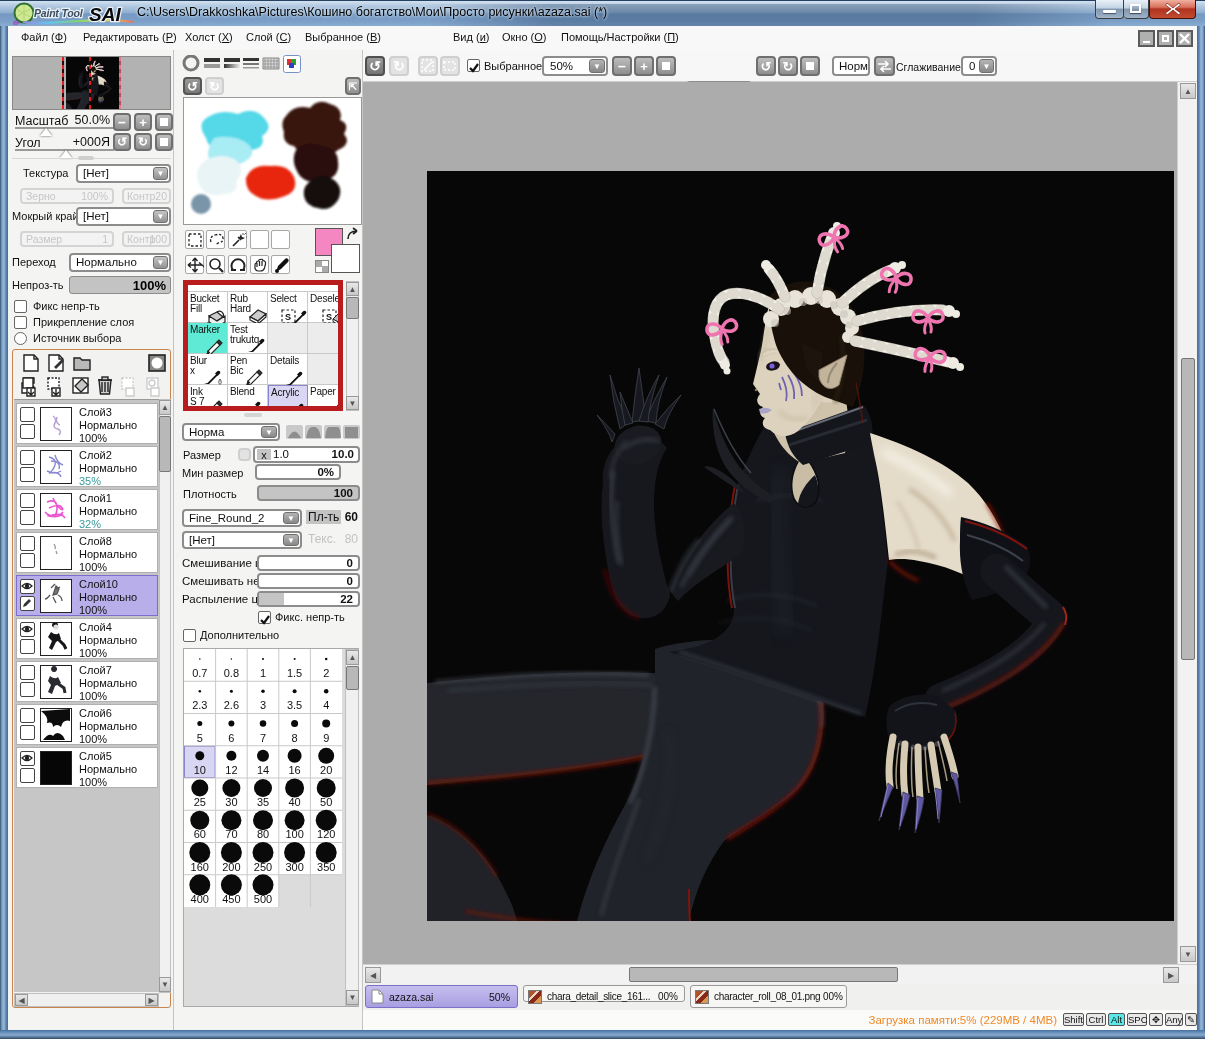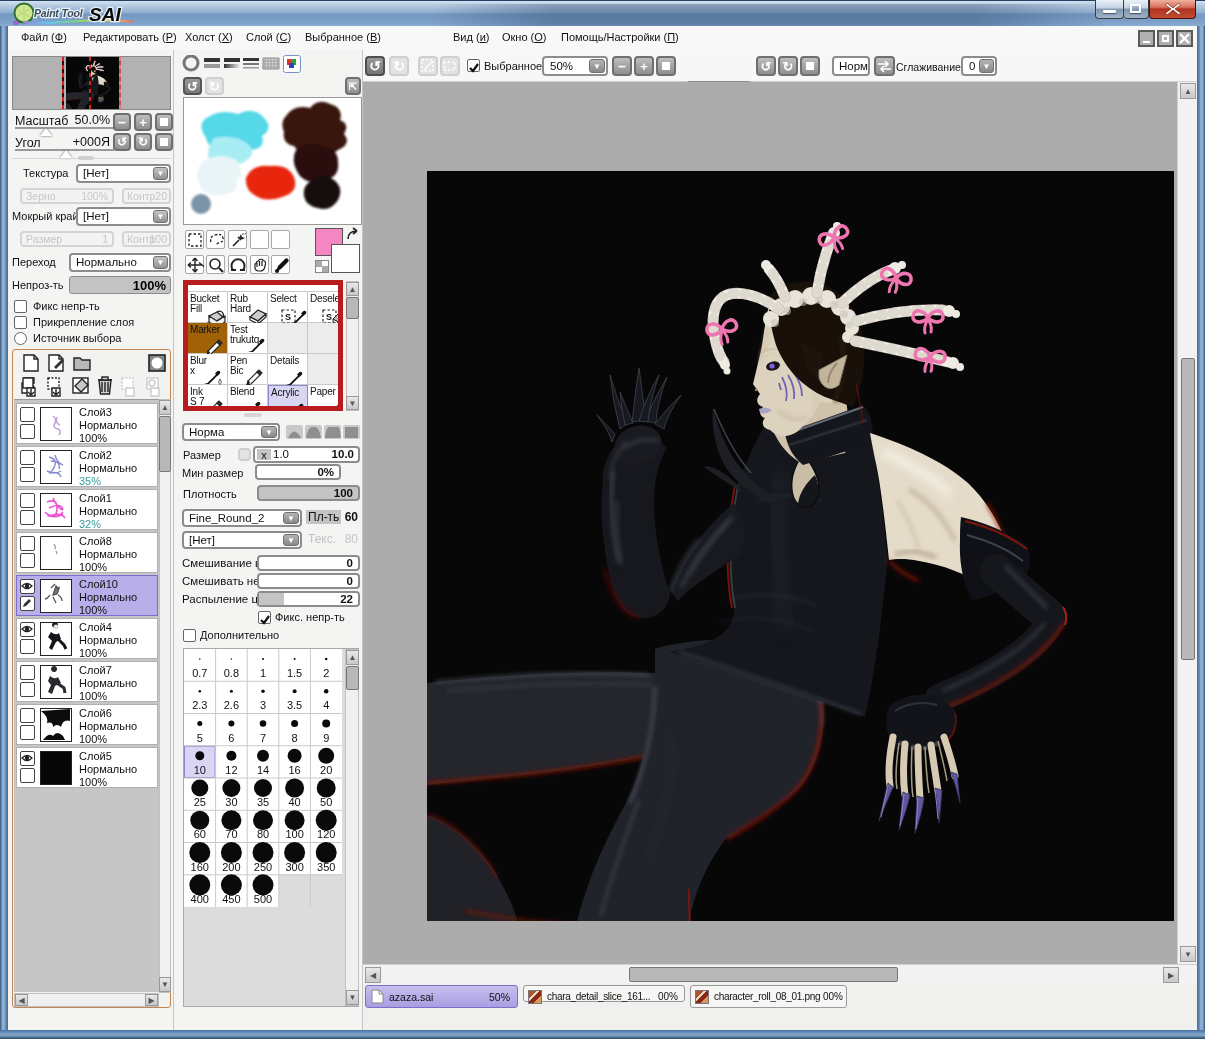--- a/index.html
+++ b/index.html
@@ -304,20 +304,21 @@
       </defs>
       <path d="M1,23 L15,14" stroke="#7a4a28" stroke-width="4"></path>
       <path d="M0,24 L6,20" stroke="#9a68c8" stroke-width="4"></path>
       <circle cx="11" cy="12" r="9.5" fill="#cfe893" stroke="#2d6e2d" stroke-width="2"></circle>
       <path d="M11,4 v16 M3,8 l14,8 M3,16 l14,-8" stroke="#b8d878" stroke-width="1.2"></path>
       <path d="M10,21 C40,25 78,15 121,21" stroke="url(#rainbow)" stroke-width="2.2" fill="none"></path>
       <text x="21" y="15.5" font-size="10.5" font-style="italic" font-weight="bold" fill="#3c4c5c" stroke="#e8f0f8" stroke-width="2.5" paint-order="stroke" letter-spacing="-0.2">Paint Tool</text>
       <text x="76" y="20" font-size="19" font-style="italic" font-weight="bold" fill="#0a0a0a" stroke="#e8f0f8" stroke-width="2.5" paint-order="stroke">SAI</text>
     </svg>
   </div>
+  <div class="ab" style="left:137px;top:5px;font-size:12.5px;color:#000;white-space:nowrap;text-shadow:0 0 3px #cfe0f0,0 0 3px #cfe0f0;">C:\Users\Drakkoshka\Pictures\Кошино богатство\Мои\Просто рисунки\azaza.sai (*)</div>
   <div class="ab" id="capbtns">
     <div class="ab" style="left:1095px;top:0;width:29px;height:19px;border-radius:0 0 4px 4px;border:1px solid #3c3c40;border-top:none;
       background:linear-gradient(#e9f1f8 0%,#c3d3e4 45%,#8196ad 50%,#9eb3c8 100%);box-shadow:inset 0 0 1px #fff;">
       <div class="ab" style="left:7px;top:10px;width:13px;height:3px;background:#fff;border-radius:1px;box-shadow:0 1px 1px #44546a;"></div>
     </div>
     <div class="ab" style="left:1124px;top:0;width:25px;height:19px;border-radius:0 0 4px 4px;border:1px solid #3c3c40;border-top:none;border-left:none;
       background:linear-gradient(#e9f1f8 0%,#c3d3e4 45%,#8196ad 50%,#9eb3c8 100%);">
       <div class="ab" style="left:6px;top:4px;width:11px;height:9px;border:2px solid #fff;box-shadow:0 1px 1px #44546a;background:rgba(130,150,175,.6);"></div>
     </div>
     <div class="ab" style="left:1149px;top:0;width:47px;height:19px;border-radius:0 0 4px 4px;border:1px solid #47110c;border-top:none;
@@ -731,21 +732,21 @@
             <g transform="translate(15,8)">
               <rect x="0" y="2" width="13" height="13" fill="none" stroke="#222" stroke-width="1.2" stroke-dasharray="2.5 2"></rect>
               <text x="3" y="12" font-size="9" font-weight="bold" fill="#111" font-family="Liberation Sans,sans-serif">S</text>
               <g transform="translate(8,3)">
                 <path d="M2,8 l6,-6 l5,3 l-6,6 z" fill="#bbb" stroke="#222" stroke-width="1"></path>
                 <path d="M2,8 l0,2.5 l5,3 l0,-2.5 z M7,11 l6,-6 l0,2.5 l-6,6 z" fill="#fff" stroke="#222" stroke-width="1"></path>
               </g>
             </g>
           </svg>
 </div>
-<div class="ab" style="left:0px;top:38px;width:40px;height:31px;background:#a16207;border-right:1px solid #c9c9c9;border-bottom:1px solid #c9c9c9;font-size:10px;color:#111;line-height:10px;letter-spacing:-0.2px;">
+<div class="ab" style="left:0px;top:38px;width:40px;height:31px;background:#5eead4;border-right:1px solid #c9c9c9;border-bottom:1px solid #c9c9c9;font-size:10px;color:#111;line-height:10px;letter-spacing:-0.2px;">
 <div class="ab" style="left:2px;top:2px;">Marker</div>
 <svg class="ab" style="left:0px;top:8px;" width="40" height="24" viewBox="0 0 40 24">
             <g transform="translate(18,9)">
               <g fill="#fff" stroke="#222" stroke-width="1.1">
                 <path d="M1,15 l1,-4 l9,-9 l3,3 l-9,9 z"></path>
                 <path d="M11,2 l2,-2 l3,3 l-2,2 z" fill="#333"></path>
                 <path d="M1,15 l1,-4 l1.5,1.5 z" fill="#333"></path>
               </g>
             </g>
           </svg>
@@ -1088,14 +1089,26 @@
         <span style="position:absolute;left:23px;top:5px;width:105px;overflow:hidden;font-size:10px;letter-spacing:-0.3px;">chara_detail_slice_161...</span>
         <span style="position:absolute;right:6px;top:5px;font-size:10px;">00%</span>
       </div>
       <div class="ab" style="left:327px;top:1px;width:157px;height:23px;background:#f6f6f4;border:1px solid #999;border-radius:3px;font-size:10.5px;color:#111;">
         <div class="ab" style="left:4px;top:4px;width:14px;height:14px;border:1px solid #777;background:linear-gradient(135deg,#b0522a 0 30%,#e8d8c8 0 45%,#8a2818 0 70%,#d89858 0);"></div>
         <span style="position:absolute;left:23px;top:5px;width:108px;overflow:hidden;font-size:10px;letter-spacing:-0.3px;">character_roll_08_01.png</span>
         <span style="position:absolute;right:3px;top:5px;font-size:10px;">00%</span>
       </div>
     </div>
 
+    <div class="ab" style="left:0;top:960px;width:834px;height:20px;background:#fbfbfa;">
+      <span class="ab" style="right:140px;top:4px;font-size:11.5px;color:#f08a28;">Загрузка памяти:5% (229MB / 4MB)</span>
+      <div class="ab" id="kbtns" style="left:700px;top:3px;width:134px;height:16px;font-size:9.5px;color:#111;">
+        <span style="position:absolute;left:0px;top:0;width:21px;height:13px;border:1px solid #555;border-radius:2px;background:#e8e8e8;text-align:center;">Shift</span>
+        <span style="position:absolute;left:23px;top:0;width:20px;height:13px;border:1px solid #555;border-radius:2px;background:#e8e8e8;text-align:center;">Ctrl</span>
+        <span style="position:absolute;left:45px;top:0;width:17px;height:13px;border:1px solid #555;border-radius:2px;background:#5ae8e8;text-align:center;">Alt</span>
+        <span style="position:absolute;left:64px;top:0;width:20px;height:13px;border:1px solid #555;border-radius:2px;background:#e8e8e8;text-align:center;">SPC</span>
+        <span style="position:absolute;left:86px;top:0;width:14px;height:13px;border:1px solid #555;border-radius:2px;background:#e8e8e8;text-align:center;">✥</span>
+        <span style="position:absolute;left:102px;top:0;width:18px;height:13px;border:1px solid #555;border-radius:2px;background:#e8e8e8;text-align:center;">Any</span>
+        <span style="position:absolute;left:122px;top:0;width:12px;height:13px;border:1px solid #555;border-radius:2px;background:#e8e8e8;text-align:center;">✎</span>
+      </div>
+    </div>
   </div>
 </div>
 
 </body></html>

